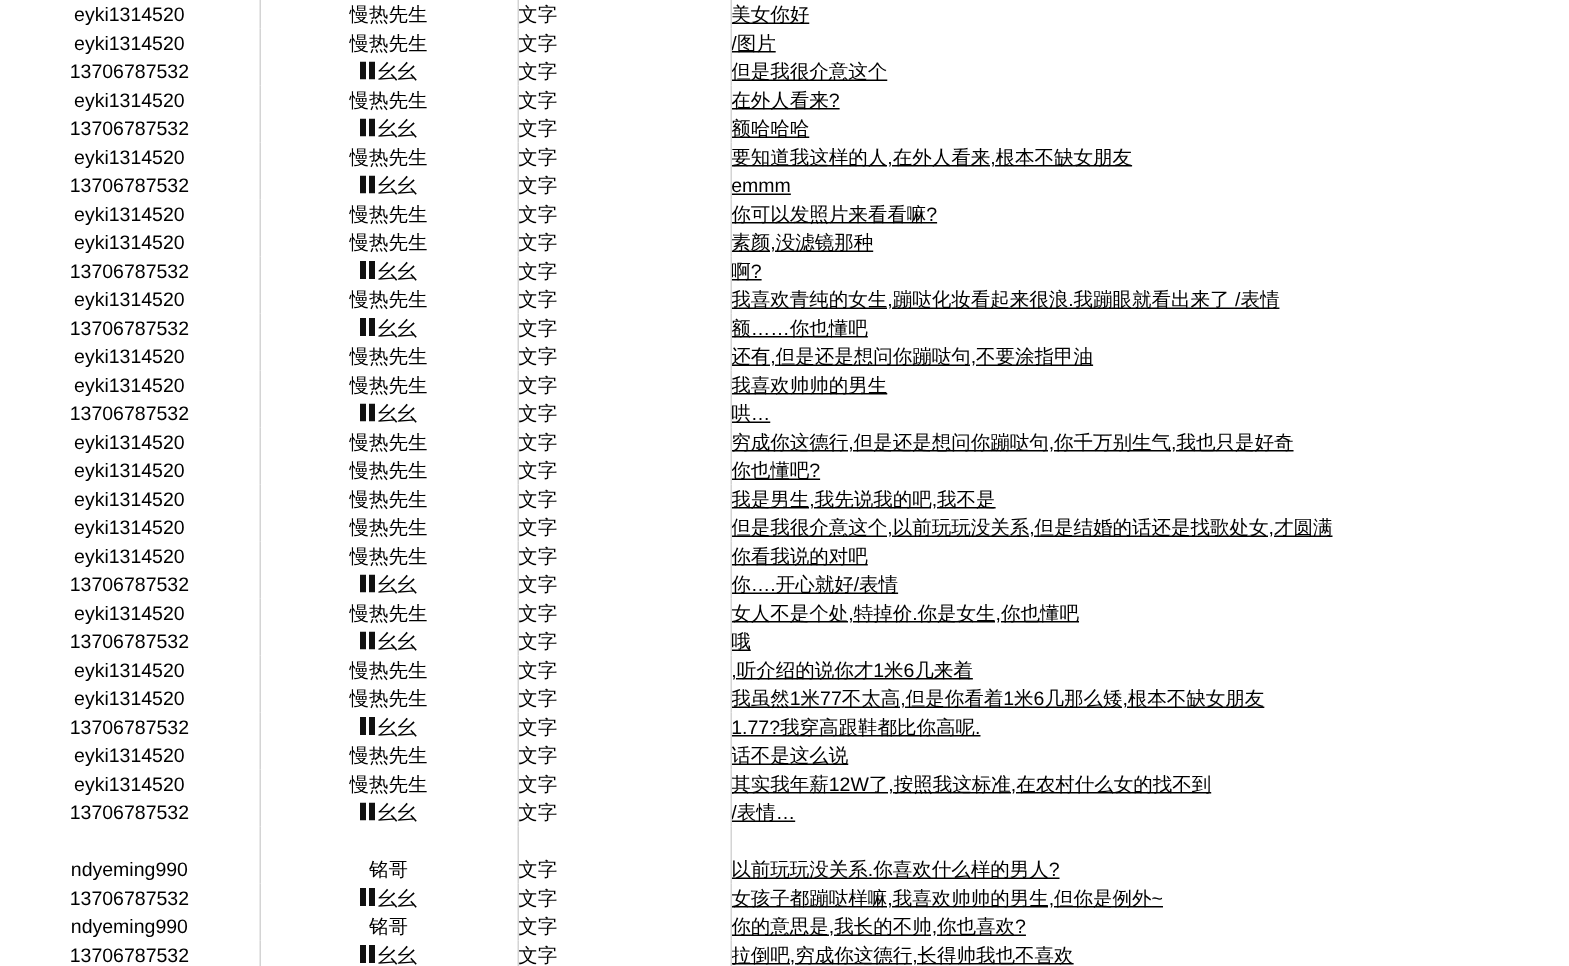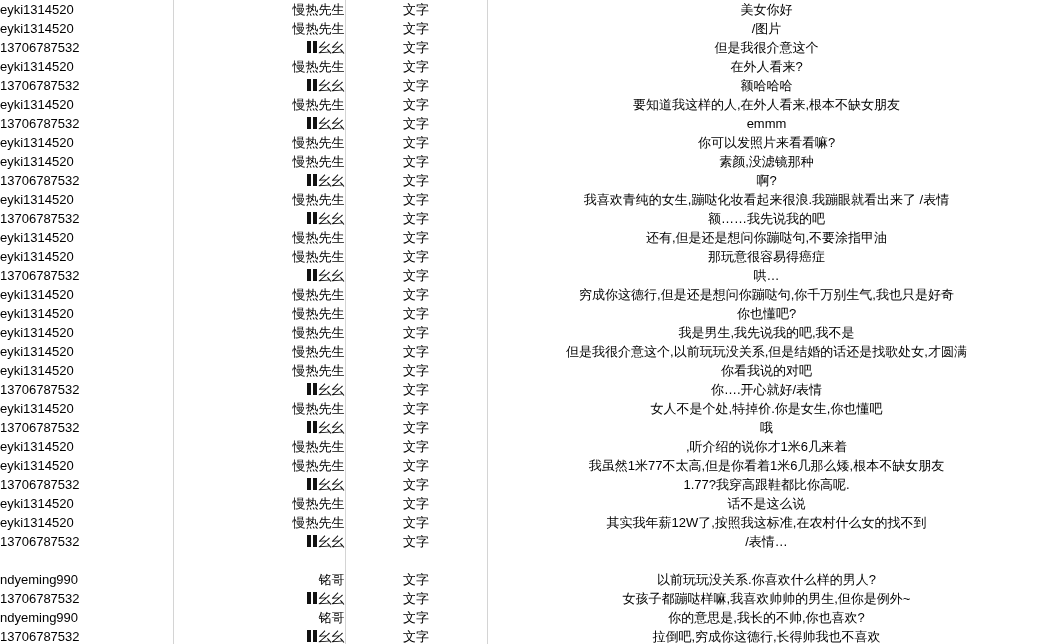--- a/index.html
+++ b/index.html
@@ -35,33 +35,34 @@
     line-height: 19px;
     padding: 0;
     border-right: 1px solid #d4d4d4;
     border-bottom: 0;
     vertical-align: middle;
     white-space: nowrap;
     overflow: hidden;
     font-size: 13px;
   }
   td.id {
+    text-align: center;
+    margin-top: 38px;
+  }
+  td.nick {
+    text-align: center;
+  }
+  td.type {
     text-align: left;
-    margin-top: 38px;
-  }
-  td.nick {
-    text-align: right;
-  }
-  td.type {
-    text-align: center;
   }
   td.msg {
-    text-align: center;
+    text-align: left;
     padding-right: 20px;
     border-right: 0;
+    text-decoration: underline;
   }
   tr.blank td {
     height: 19px;
   }
   .nick-inner {
     display: inline-block;
   }
   .badge {
     display: inline-block;
     vertical-align: -1px;
@@ -156,33 +157,33 @@
         <tr>
           <td class="id">eyki1314520</td>
           <td class="nick"><span class="nick-inner"><span>慢热先生</span></span></td>
           <td class="type">文字</td>
           <td class="msg">我喜欢青纯的女生,蹦哒化妆看起来很浪.我蹦眼就看出来了 /表情</td>
         </tr>
         <tr>
           <td class="id">13706787532</td>
           <td class="nick"><span class="nick-inner"><span class="badge"><span class="b1"></span><span class="b2"></span></span><span>幺幺</span></span></td>
           <td class="type">文字</td>
-          <td class="msg">额……我先说我的吧</td>
+          <td class="msg">额……你也懂吧</td>
         </tr>
         <tr>
           <td class="id">eyki1314520</td>
           <td class="nick"><span class="nick-inner"><span>慢热先生</span></span></td>
           <td class="type">文字</td>
           <td class="msg">还有,但是还是想问你蹦哒句,不要涂指甲油</td>
         </tr>
         <tr>
           <td class="id">eyki1314520</td>
           <td class="nick"><span class="nick-inner"><span>慢热先生</span></span></td>
           <td class="type">文字</td>
-          <td class="msg">那玩意很容易得癌症</td>
+          <td class="msg">我喜欢帅帅的男生</td>
         </tr>
         <tr>
           <td class="id">13706787532</td>
           <td class="nick"><span class="nick-inner"><span class="badge"><span class="b1"></span><span class="b2"></span></span><span>幺幺</span></span></td>
           <td class="type">文字</td>
           <td class="msg">哄…</td>
         </tr>
         <tr>
           <td class="id">eyki1314520</td>
           <td class="nick"><span class="nick-inner"><span>慢热先生</span></span></td>

